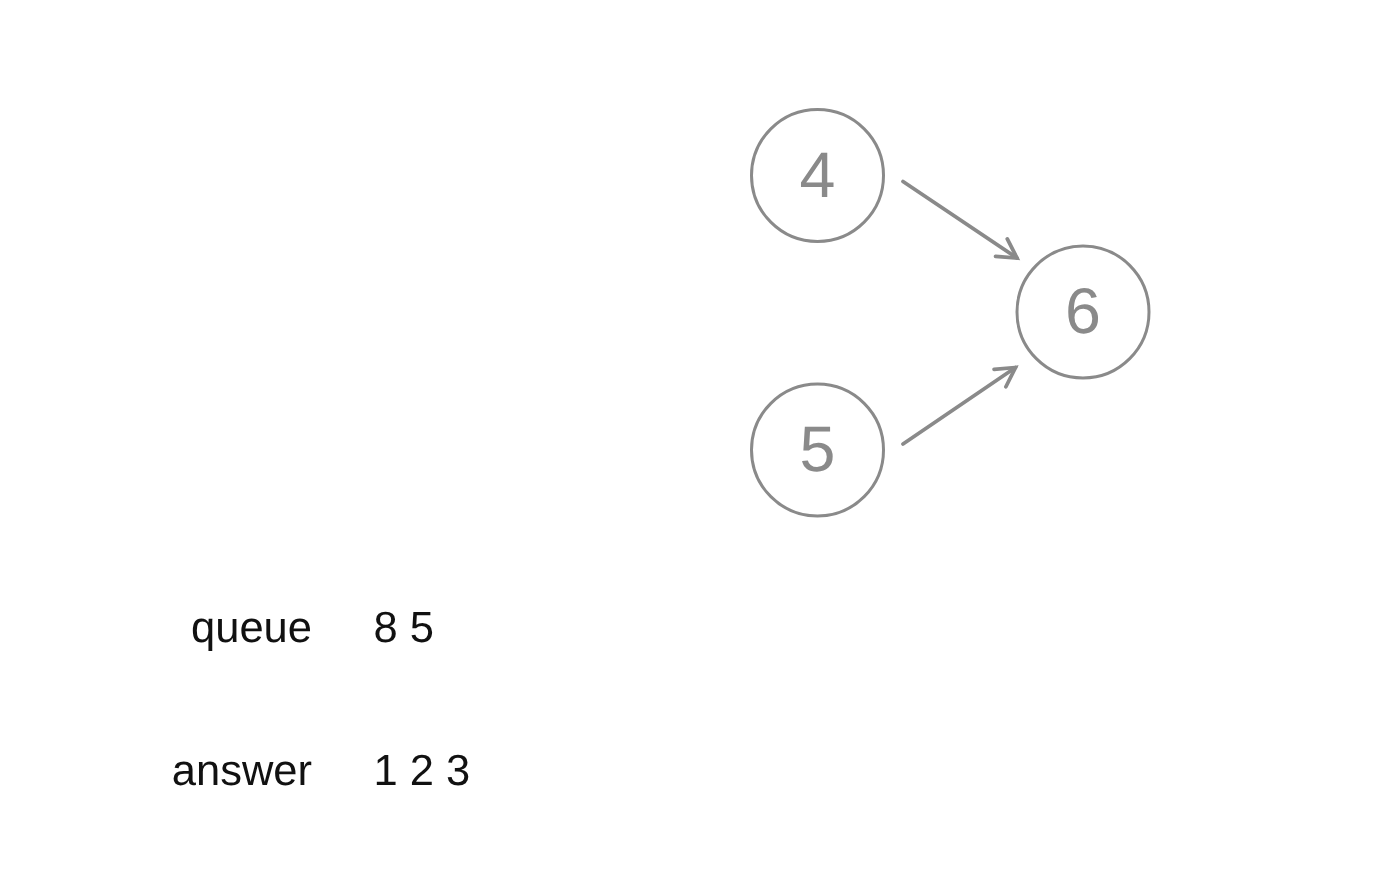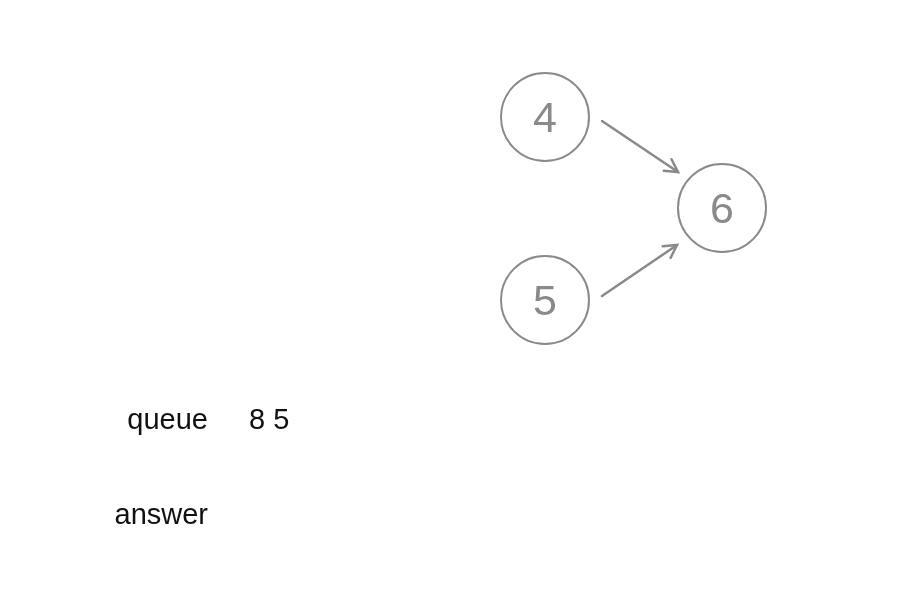--- a/index.html
+++ b/index.html
@@ -87,15 +87,16 @@
   <div class="node node-6">
     <span>6</span>
   </div>
 
   <div class="state-row row-queue">
     <span class="lbl">queue</span>
     <span class="val">8 5</span>
   </div>
   <div class="state-row row-answer">
     <span class="lbl">answer</span>
+    <span class="val">1 2 3</span>
   </div>
 
 </div>
 
 </body></html>

